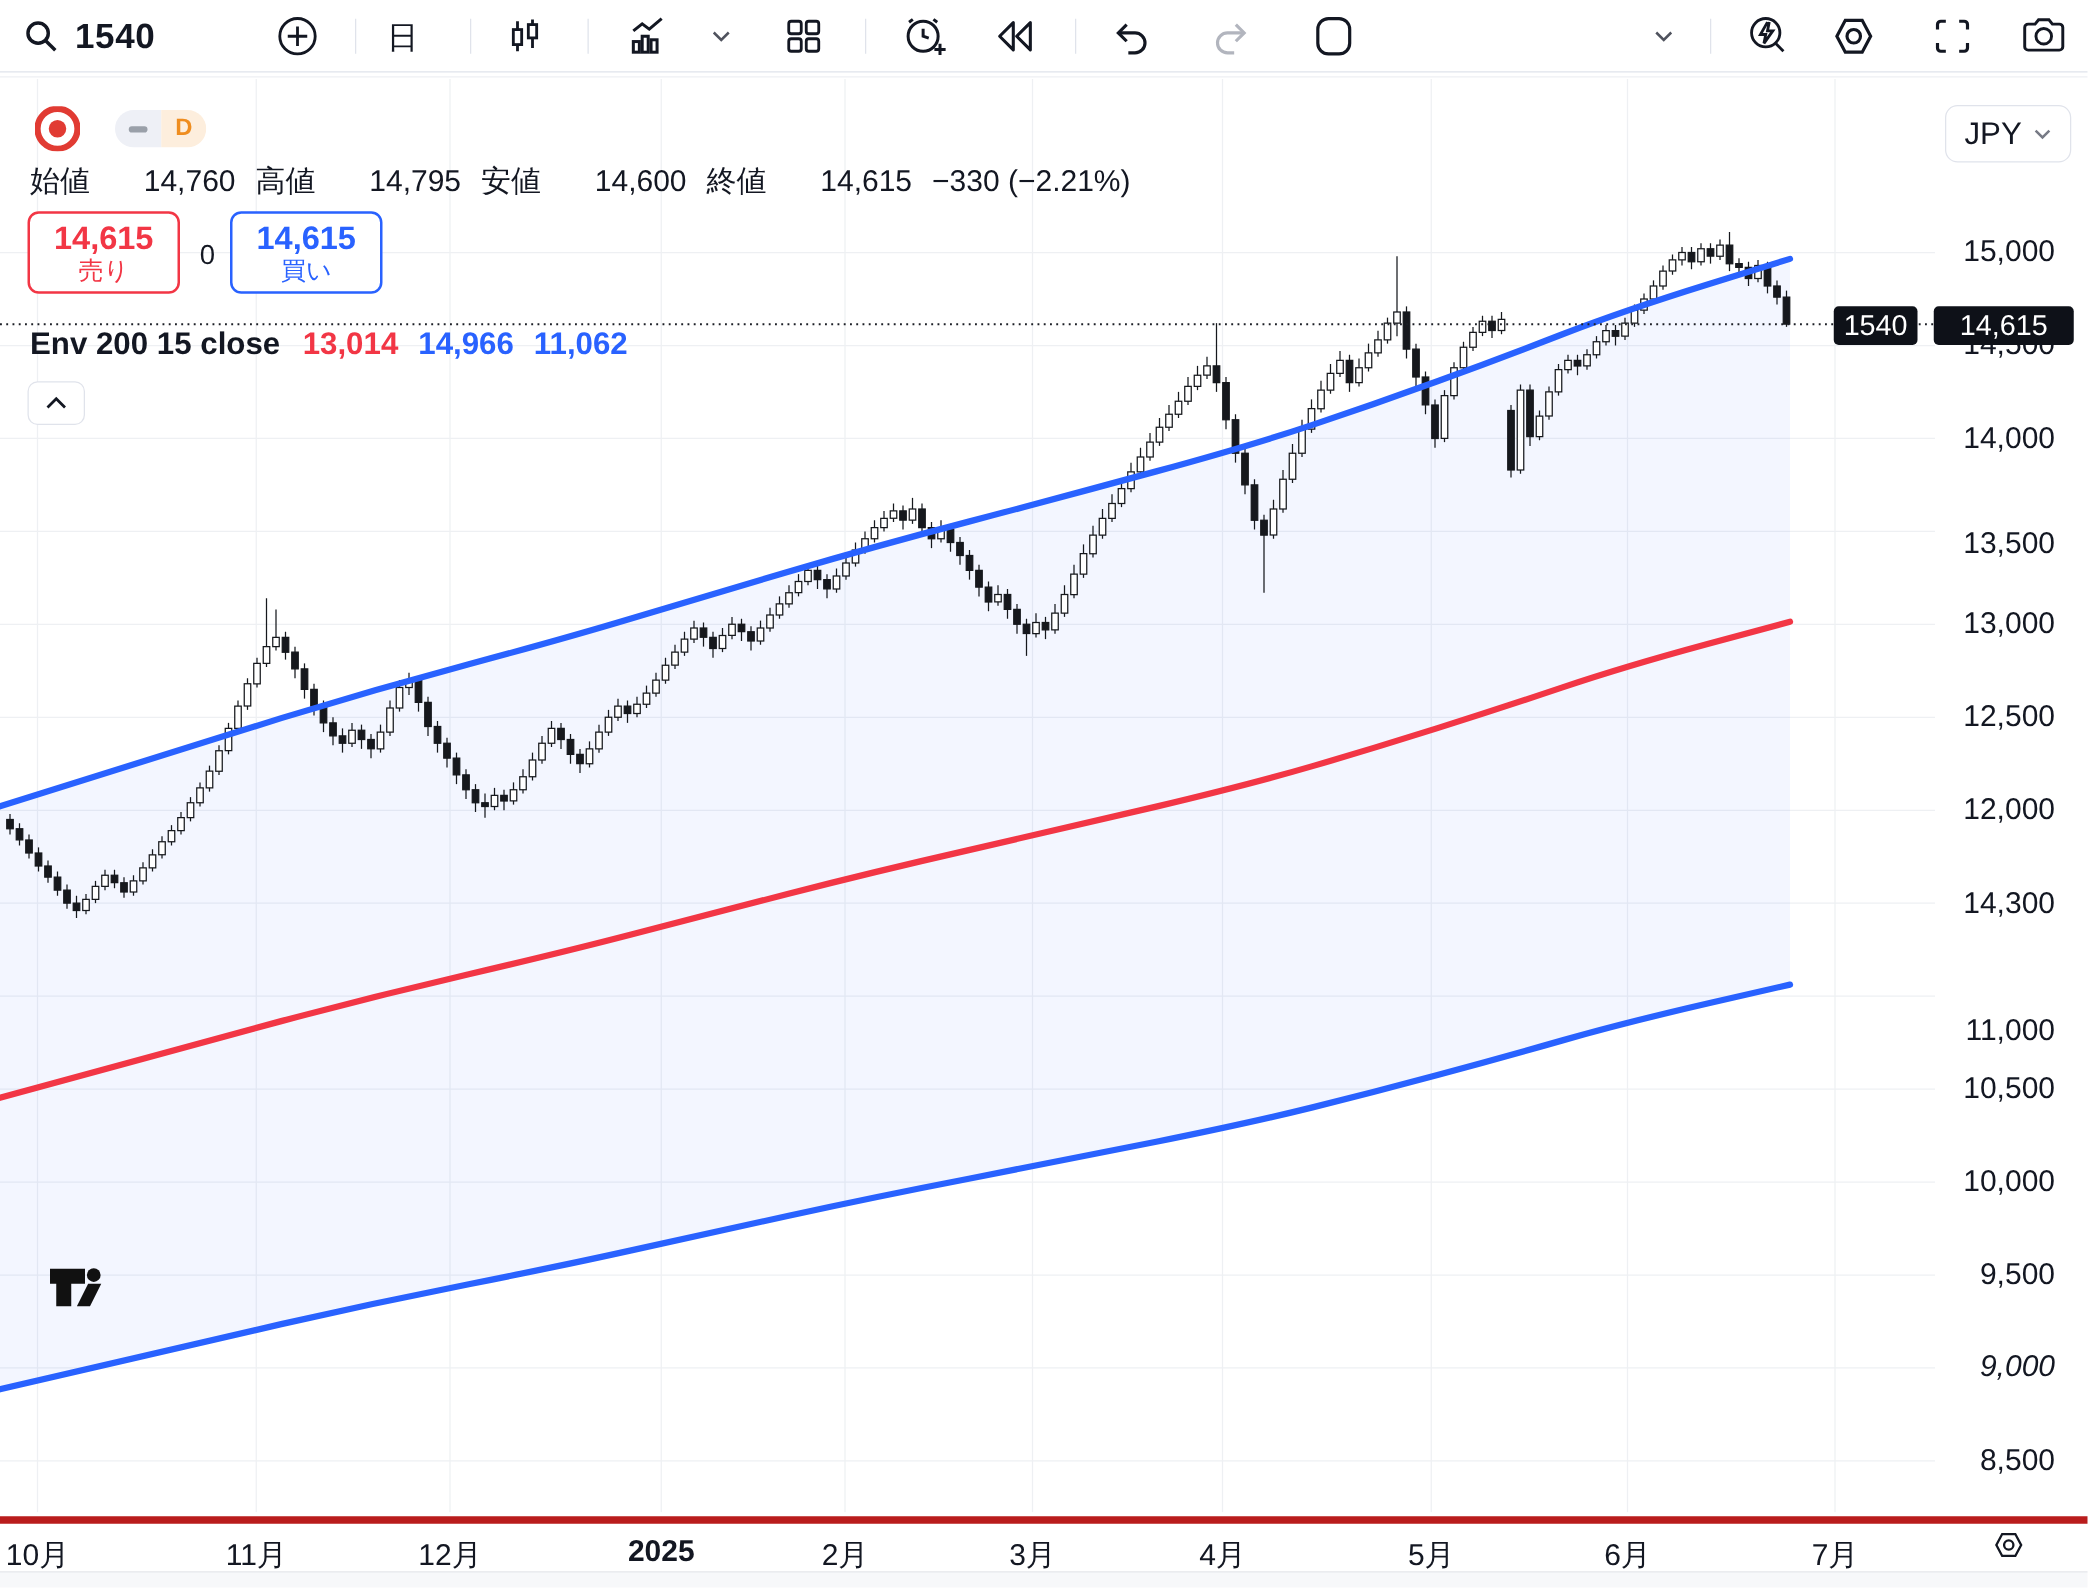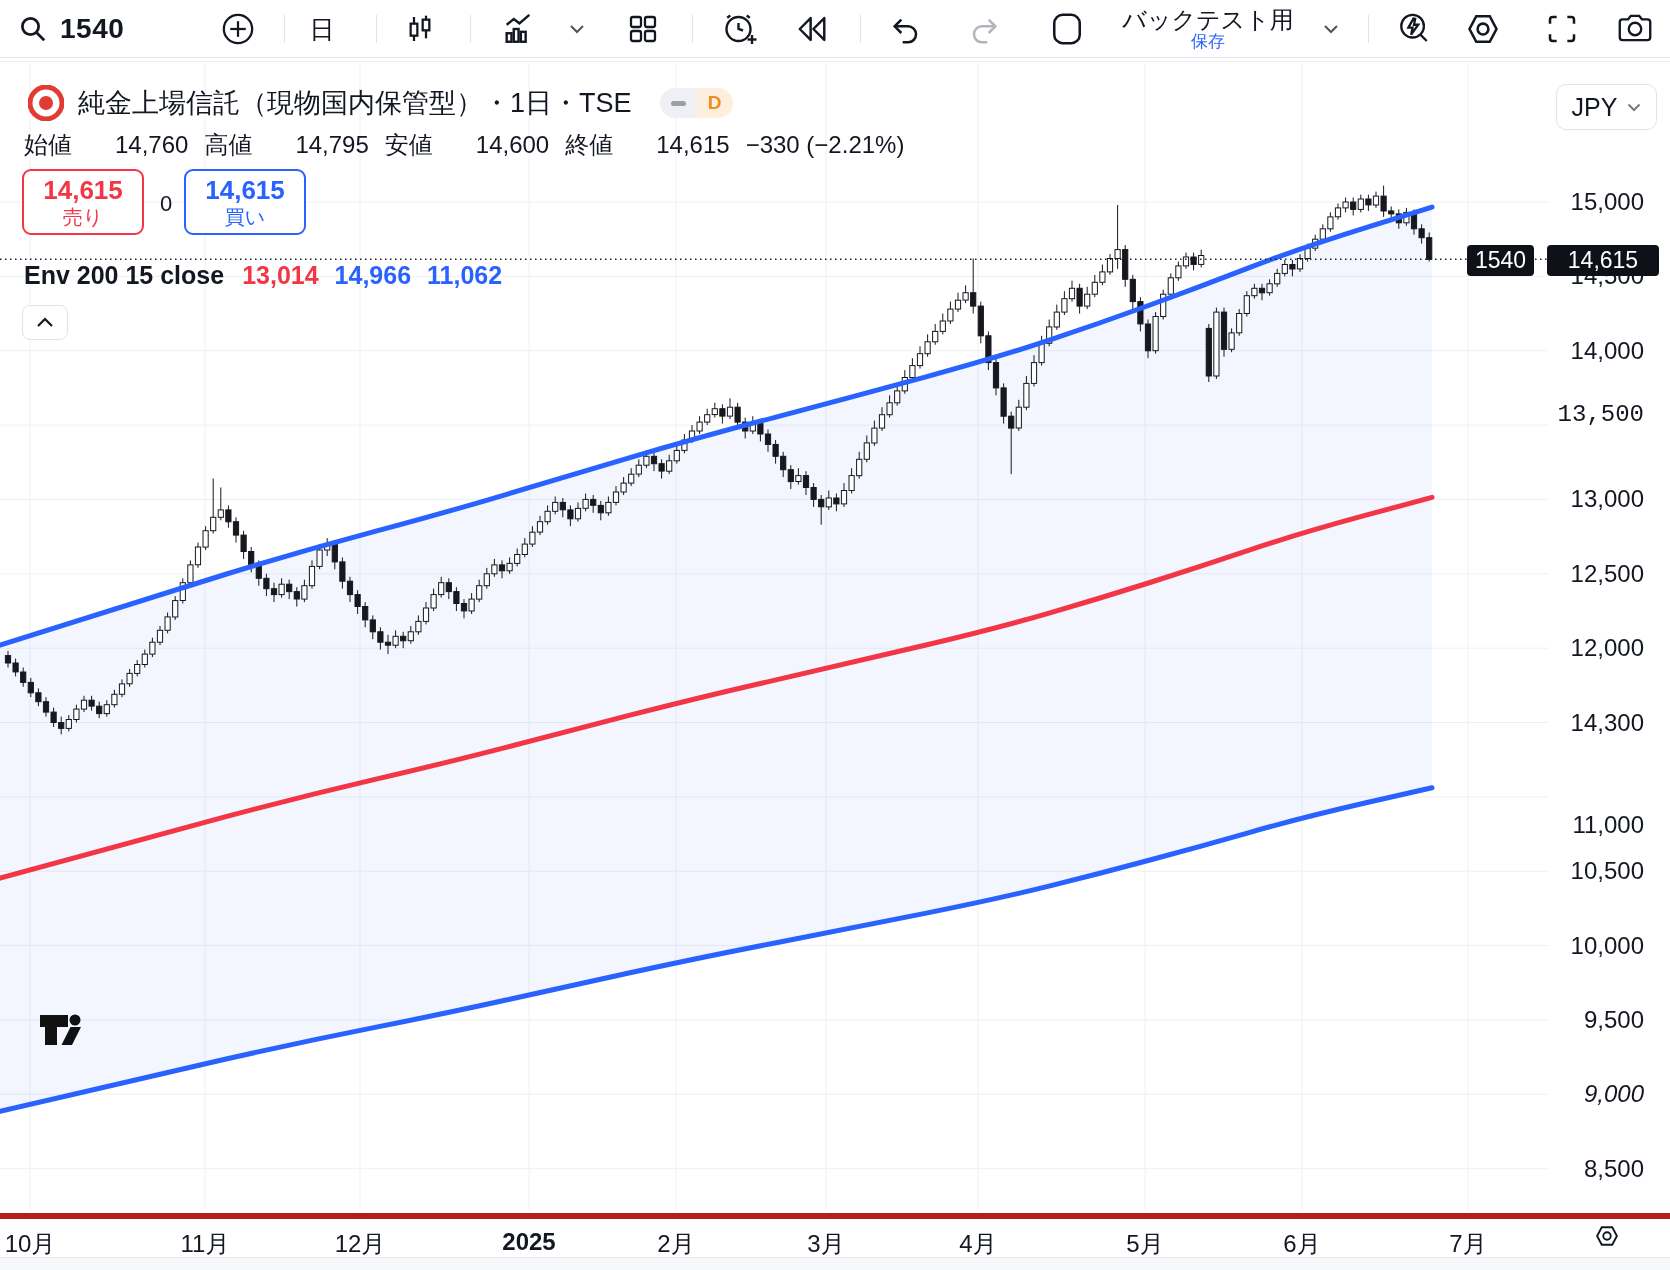--- a/index.html
+++ b/index.html
@@ -144,24 +144,20 @@
   <div class="tb-item" style="left:962px;width:48px;">
     <svg class="icon" width="32" height="30" viewBox="0 0 24 22" fill="none" stroke="#b2b5be" stroke-width="1.9">
         <path d="M19 9 h-10 a6 6 0 0 0 0 12 h4"></path>
         <polyline points="14,4 19,9 14,14"></polyline>
       </svg>
   </div>
   <div class="tb-item" style="left:1040px;width:54px;">
     <svg class="icon" width="34" height="38" viewBox="0 0 24 26" fill="none" stroke="#131722" stroke-width="1.8">
         <rect x="3" y="3" width="18" height="20" rx="6"></rect>
       </svg>
-  </div>
-  <div class="tb-item" style="left:1110px;width:196px;flex-direction:column;">
-    <span class="tb-layout-name">バックテスト用</span>
-    <span class="tb-save">保存</span>
   </div>
   <div class="tb-item" style="left:1316px;width:30px;">
     <svg class="icon" width="16" height="10" viewBox="0 0 16 10" fill="none" stroke="#50535e" stroke-width="2">
         <polyline points="2,2 8,8 14,2"></polyline>
       </svg>
   </div>
   <div class="tb-sep" style="left:1368px;"></div>
   <div class="tb-item" style="left:1388px;width:52px;">
     <svg class="icon" width="34" height="34" viewBox="0 0 24 24" fill="none" stroke="#131722" stroke-width="1.6">
         <circle cx="11" cy="10" r="8"></circle>
@@ -603,21 +599,20 @@
       <path d="M 0 1048.4 Q 150 1013.3 225 996.3 Q 300 979.3 375 964.4 Q 450 949.5 505 937.3 Q 560 925.1 630 909.8 Q 700 894.5 775 880.0 Q 850 865.5 925 850.4 Q 1000 835.3 1050 822.9 Q 1100 810.5 1150 797.0 Q 1200 783.6 1250 769.3 Q 1300 755.0 1366 739.8 L 1432 724.7" fill="none" stroke="#2962ff" stroke-width="5" stroke-linecap="round"></path>
       <line x1="0" y1="196.3" x2="1548" y2="196.3" stroke="#1c1f26" stroke-width="1.6" stroke-dasharray="1.5 3.5"></line>
     </svg></div>
 
 <div id="legend">
   <div id="legend-row1">
     <svg width="36" height="36" viewBox="0 0 36 36">
       <circle cx="18" cy="18" r="16" fill="#ffffff" stroke="#e13b33" stroke-width="5"></circle>
       <circle cx="18" cy="18" r="7" fill="#e13b33"></circle>
     </svg>
-    <span id="symbol-title">純金上場信託（現物国内保管型）・1日・TSE</span>
     <div id="status-pill">
       <span class="seg1">
           <i></i>
         </span>
       <span class="seg2">D</span>
     </div>
   </div>
   <div id="ohlc-row">
     <span class="lbl">始値</span><span class="val">14,760</span><span class="lbl">高値</span><span class="val">14,795</span><span class="lbl">安値</span><span class="val">14,600</span><span class="lbl">終値</span><span class="val">14,615</span><span>−330 (−2.21%)</span>
   </div>
@@ -637,21 +632,21 @@
     <svg width="18" height="11" viewBox="0 0 18 11" fill="none" stroke="#131722" stroke-width="2.2">
         <polyline points="2,9 9,2 16,9"></polyline>
       </svg>
   </div>
 </div>
 
 <div id="price-axis">
     <div class="p-tick" style="top: 125px;">15,000</div>
     <div class="p-tick" style="top: 199.36px;">14,500</div>
     <div class="p-tick" style="top: 273.72px;">14,000</div>
-    <div class="p-tick" style="top: 338px; font-family: Liberation Mono, monospace;">13,500</div>
+    <div class="p-tick" style="top: 358px;">13,500</div>
     <div class="p-tick" style="top: 422.44px;">13,000</div>
     <div class="p-tick" style="top: 496.8px;">12,500</div>
     <div class="p-tick" style="top: 571.16px;">12,000</div>
     <div class="p-tick" style="top: 645.52px;">14,300</div>
     <div class="p-tick" style="top: 719.88px; margin-top: 28px;">11,000</div>
     <div class="p-tick" style="top: 794.24px;">10,500</div>
     <div class="p-tick" style="top: 868.6px;">10,000</div>
     <div class="p-tick" style="top: 942.96px;">9,500</div>
     <div class="p-tick" style="top: 1017.32px; font-style: italic;">9,000</div>
     <div class="p-tick" style="top: 1091.68px;">8,500</div>

